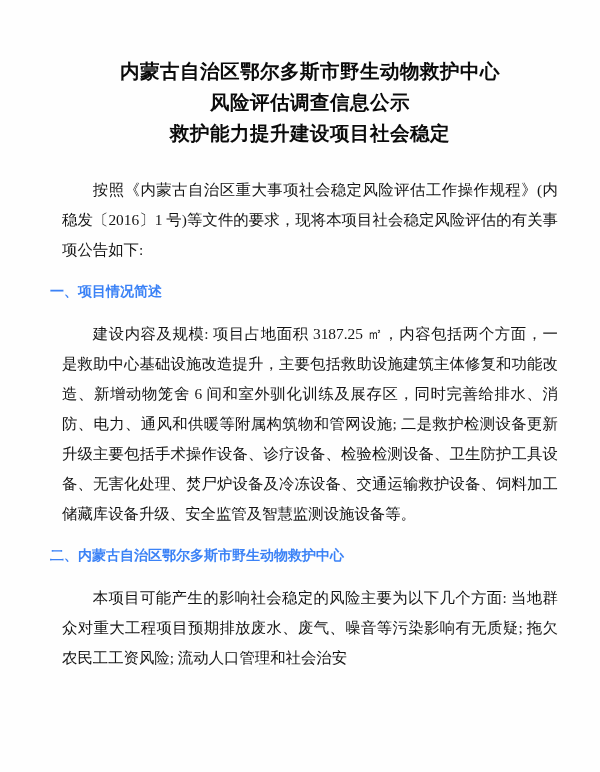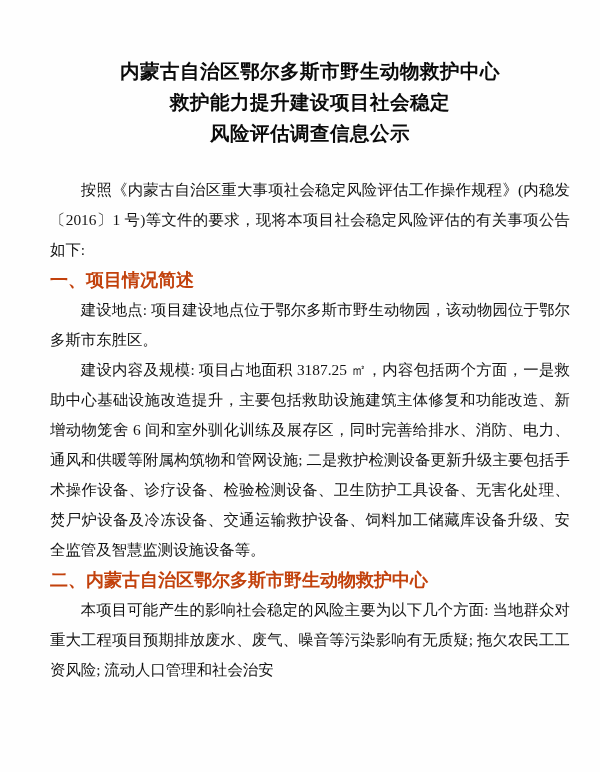--- a/index.html
+++ b/index.html
@@ -35,49 +35,48 @@
     white-space: nowrap;
   }
   .body-text {
     font-size: 15.4px;
     line-height: 30px;
     text-align: justify;
     text-justify: inter-ideograph;
     color: #141414;
   }
   p.para {
-    margin: 0;
+    margin: 12px;
     text-indent: 2em;
   }
   h2.section {
     margin: 0;
-    font-size: 18px;
+    font-size: 14px;
     font-weight: bold;
     line-height: 30px;
     text-indent: 0;
-    color: #c2410c;
+    color: #3b82f6;
   }
 </style>
 </head>
 <body>
 
 <div class="page">
 
   <div class="title-block">
     <div class="title-line">内蒙古自治区鄂尔多斯市野生动物救护中心</div>
+    <div class="title-line">风险评估调查信息公示</div>
     <div class="title-line">救护能力提升建设项目社会稳定</div>
-    <div class="title-line">风险评估调查信息公示</div>
   </div>
 
   <div class="body-text">
 
     <p class="para">按照《内蒙古自治区重大事项社会稳定风险评估工作操作规程》(内稳发〔2016〕1 号)等文件的要求，现将本项目社会稳定风险评估的有关事项公告如下:</p>
 
     <h2 class="section">一、项目情况简述</h2>
-    <p class="para">建设地点: 项目建设地点位于鄂尔多斯市野生动物园，该动物园位于鄂尔多斯市东胜区。</p>
     <p class="para">建设内容及规模: 项目占地面积 3187.25 ㎡，内容包括两个方面，一是救助中心基础设施改造提升，主要包括救助设施建筑主体修复和功能改造、新增动物笼舍 6 间和室外驯化训练及展存区，同时完善给排水、消防、电力、通风和供暖等附属构筑物和管网设施; 二是救护检测设备更新升级主要包括手术操作设备、诊疗设备、检验检测设备、卫生防护工具设备、无害化处理、焚尸炉设备及冷冻设备、交通运输救护设备、饲料加工储藏库设备升级、安全监管及智慧监测设施设备等。</p>
 
     <h2 class="section">二、内蒙古自治区鄂尔多斯市野生动物救护中心</h2>
     <p class="para">本项目可能产生的影响社会稳定的风险主要为以下几个方面: 当地群众对重大工程项目预期排放废水、废气、噪音等污染影响有无质疑; 拖欠农民工工资风险; 流动人口管理和社会治安</p>
 
   </div>
 
 </div>
 
 </body></html>

